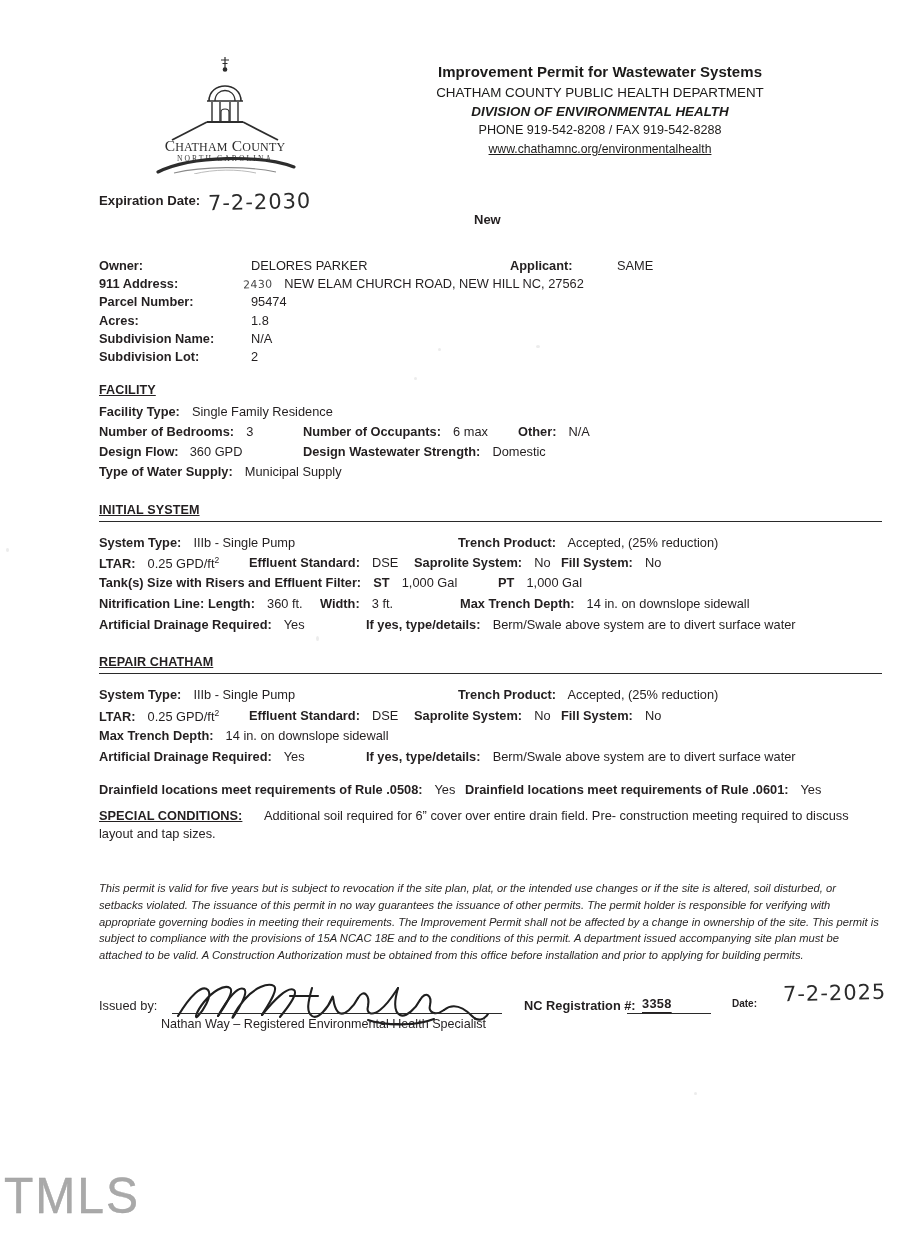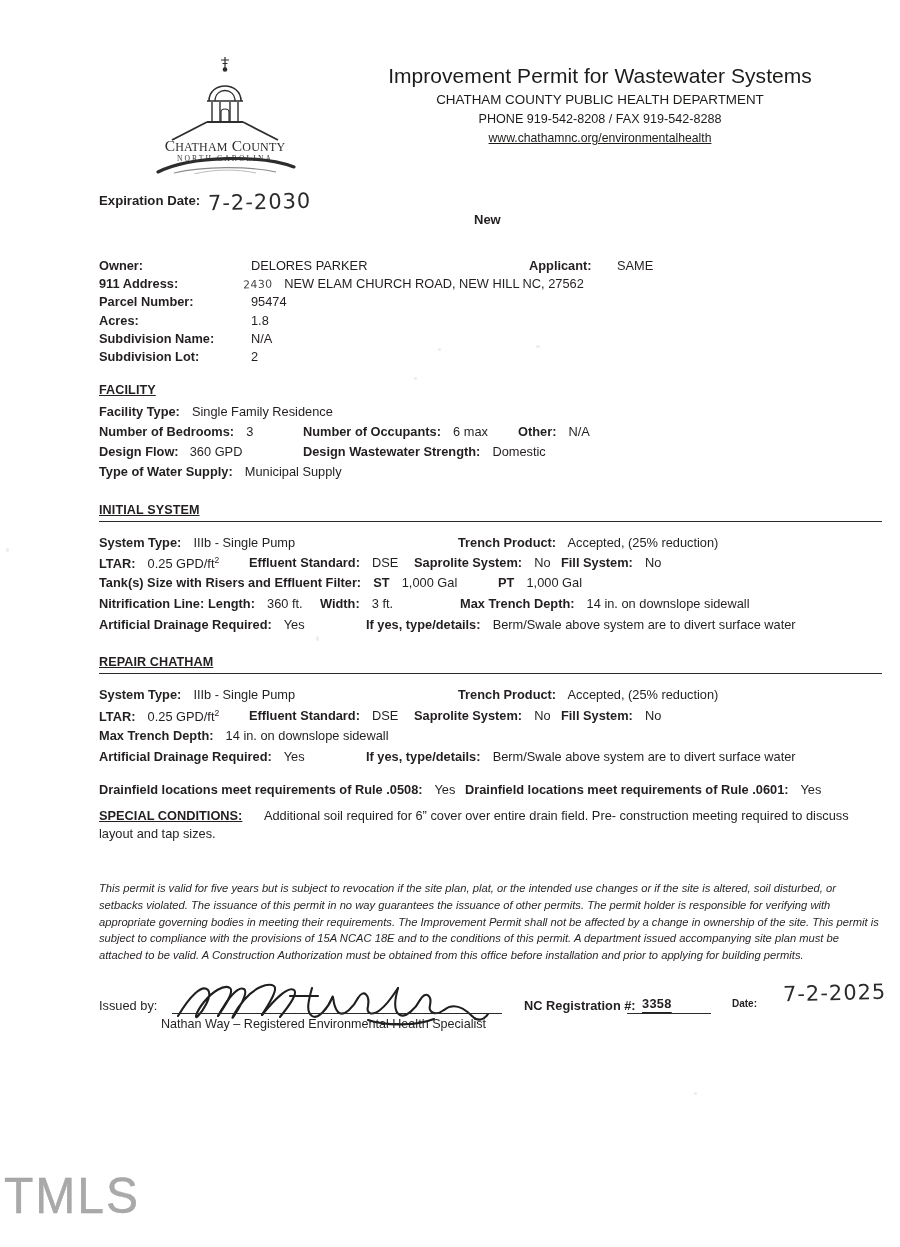--- a/index.html
+++ b/index.html
@@ -36,22 +36,22 @@
   }
   .logo svg { display: block; }
   .head-text {
     position: absolute;
     left: 300px;
     width: 600px;
     top: 10px;
     text-align: center;
   }
   .head-title {
-    font-size: 21px;
-    font-weight: normal;
+    font-size: 15px;
+    font-weight: bold;
     letter-spacing: 0.05px;
     line-height: 1.3;
     color: #1c1b1a;
   }
   .head-dept {
     font-size: 13.4px;
     line-height: 1.45;
     margin-top: 1px;
     color: #1c1b1a;
   }
@@ -133,21 +133,20 @@
     font-weight: bold;
   }
   .orow .v {
     position: absolute;
     left: 152px;
   }
   .orow .k2 {
     position: absolute;
     left: 411px;
     font-weight: bold;
-    margin-left: 19px;
   }
   .orow .v2 {
     position: absolute;
     left: 518px;
   }
 
   
   .sec-head {
     position: absolute;
     font-size: 12.6px;
@@ -331,20 +330,21 @@
 
         <path d="M6 118 C40 101 110 101 142 113" stroke="#2d2d2d" stroke-width="3.1" fill="none" stroke-linecap="round"></path>
         <path d="M22 119 C52 112 96 112 124 118" stroke="#8a8a8a" stroke-width="1.1" fill="none"></path>
         <path d="M42 120 C62 115 86 115 104 119" stroke="#aaaaaa" stroke-width="0.8" fill="none"></path>
       </svg>
     </div>
 
     <div class="head-text">
       <div class="head-title">Improvement Permit for Wastewater Systems</div>
       <div class="head-dept">CHATHAM COUNTY PUBLIC HEALTH DEPARTMENT</div>
+      <div class="head-div">DIVISION OF ENVIRONMENTAL HEALTH</div>
       <div class="head-phone">PHONE 919-542-8208 / FAX 919-542-8288</div>
       <div class="head-url">www.chathamnc.org/environmentalhealth</div>
     </div>
   </div>
 
   <div class="exp-row">
     <span>Expiration Date:</span><span class="hand">7-2-2030</span>
   </div>
 
   <div class="newline-lbl">New</div>

